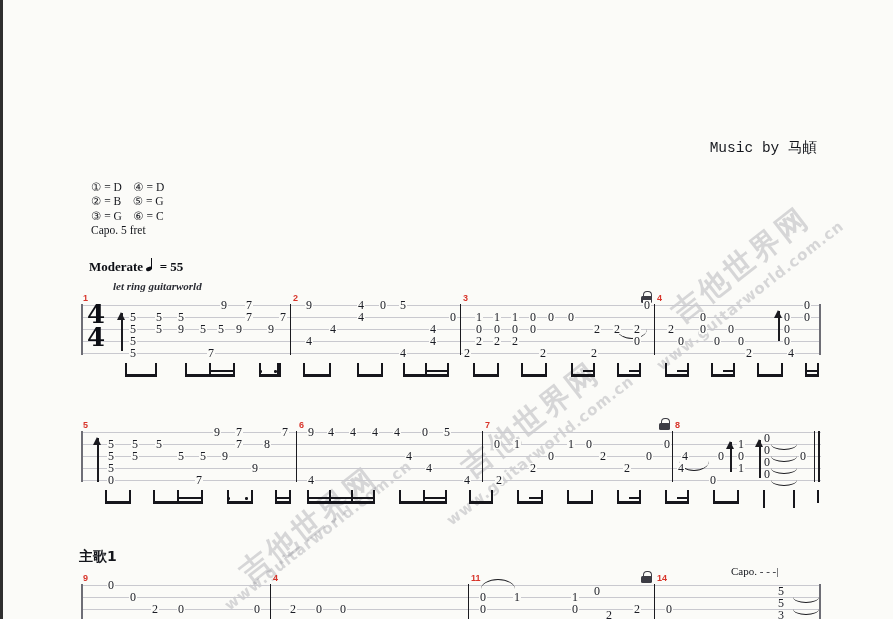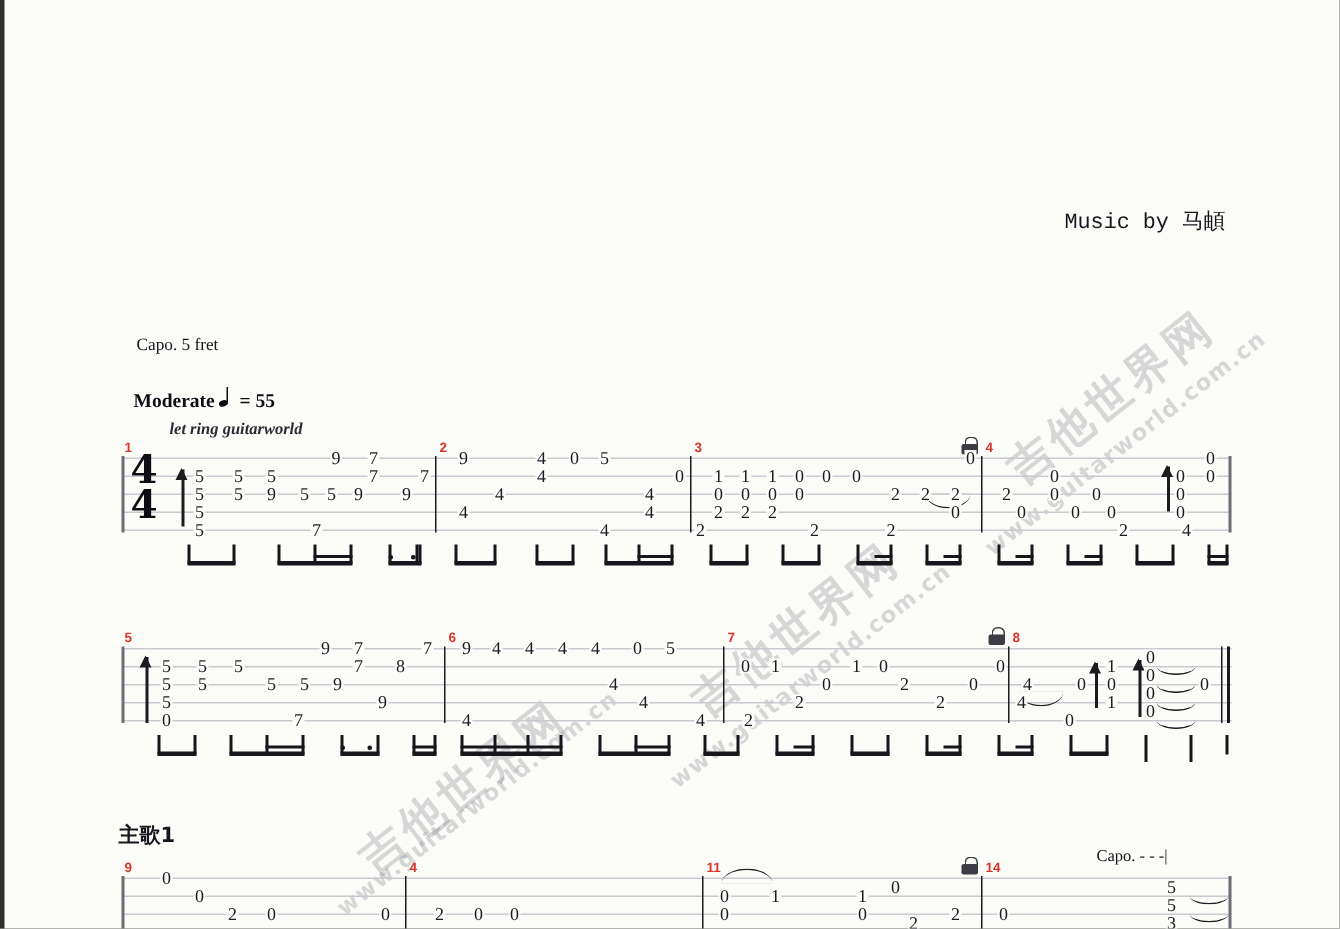--- a/index.html
+++ b/index.html
@@ -89,20 +89,25 @@
 
   <div class="wm cn" style="left:660px;top:300px;transform:rotate(-38deg);">吉他世界网</div>
   <div class="wm en" style="left:650px;top:360px;transform:rotate(-38deg);">www.guitarworld.com.cn</div>
   <div class="wm cn" style="left:450px;top:455px;transform:rotate(-38deg);">吉他世界网</div>
   <div class="wm en" style="left:440px;top:515px;transform:rotate(-38deg);">www.guitarworld.com.cn</div>
   <div class="wm cn" style="left:228px;top:560px;transform:rotate(-38deg);">吉他世界网</div>
   <div class="wm en" style="left:218px;top:600px;transform:rotate(-38deg);">www.guitarworld.com.cn</div>
 
   <div class="credit-right">Music by 马頔</div>
 
+  <div class="tuning">
+    <div class="row">① = D    ④ = D</div>
+    <div class="row">② = B    ⑤ = G</div>
+    <div class="row">③ = G    ⑥ = C</div>
+  </div>
   <div class="capo">Capo. 5 fret</div>
 
   <div class="tempo">
     <span>Moderate</span>
     <span class="qn"><i></i><u></u></span>
     <span>= 55</span>
   </div>
   <div class="letring">let ring guitarworld</div>
 
   <div class="system" style="top:305px;">

